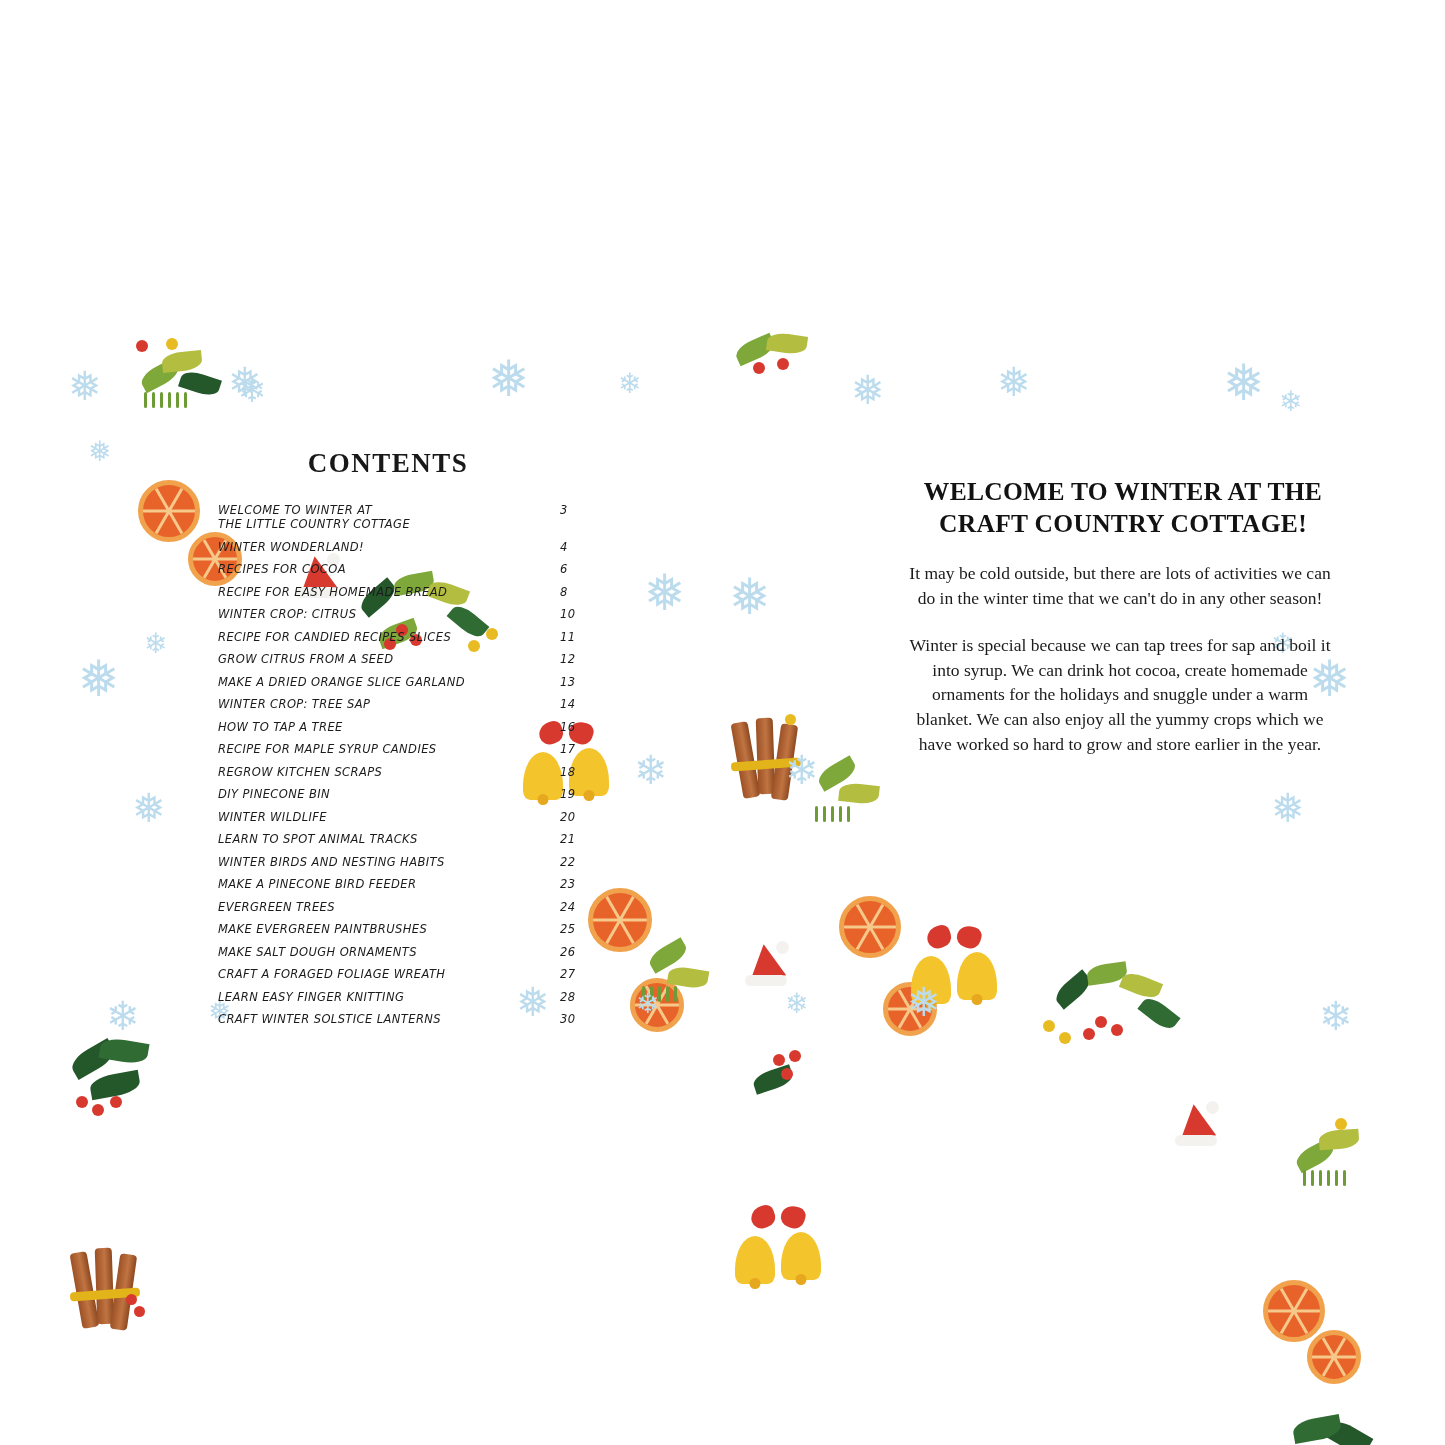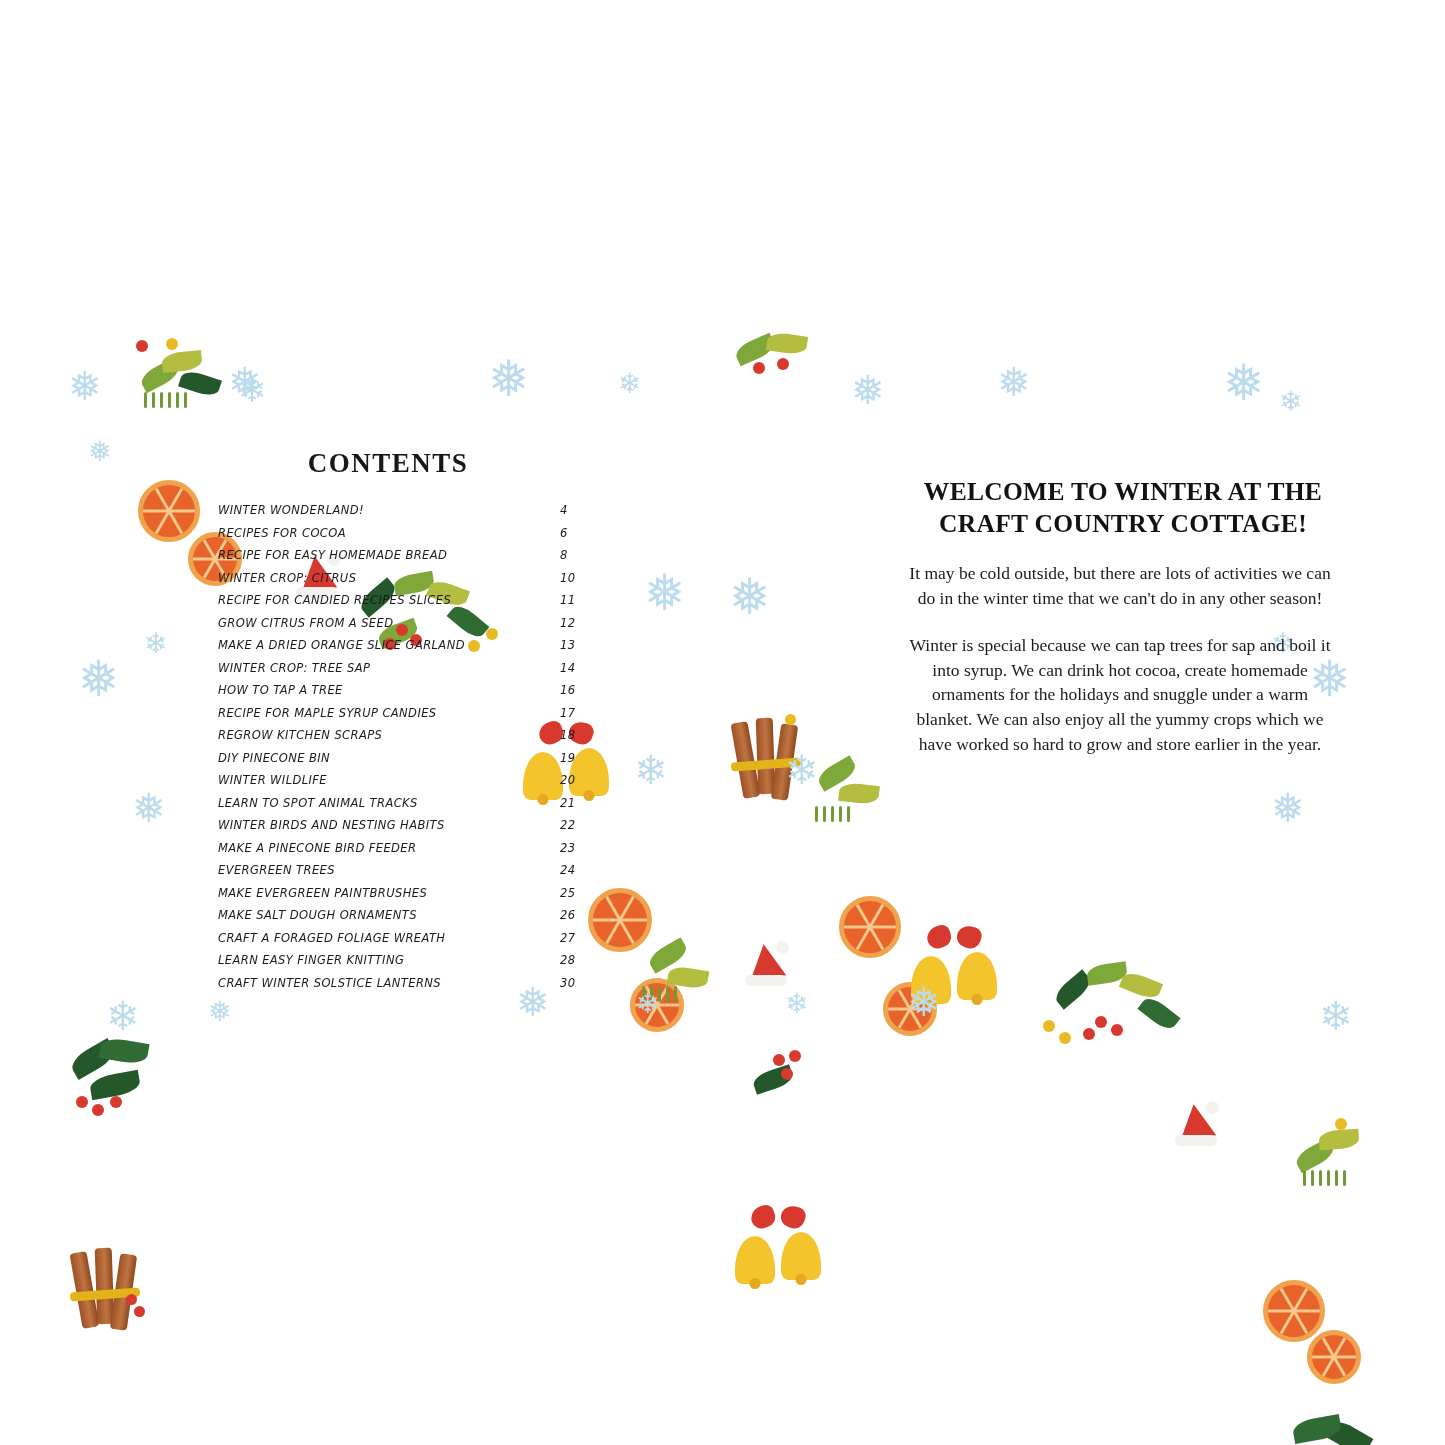--- a/index.html
+++ b/index.html
@@ -340,20 +340,25 @@
     <div class="deco snow sm" style="left: 588px; top: 672px;">❄</div>
 
     <div class="deco snow lg" style="left: 596px; top: 250px;">❅</div>
 
     <div class="deco snow" style="left: 586px; top: 432px;">❄</div>
 
     <div class="contents-title">CONTENTS</div>
 
     <div class="toc" id="toc-list">
         <div class="toc-row">
+          <span class="label">WELCOME TO WINTER AT
+THE LITTLE COUNTRY COTTAGE</span>
+          <span class="page-no">3</span>
+        </div>
+        <div class="toc-row">
           <span class="label">WINTER WONDERLAND!</span>
           <span class="page-no">4</span>
         </div>
         <div class="toc-row">
           <span class="label">RECIPES FOR COCOA</span>
           <span class="page-no">6</span>
         </div>
         <div class="toc-row">
           <span class="label">RECIPE FOR EASY HOMEMADE BREAD</span>
           <span class="page-no">8</span>

